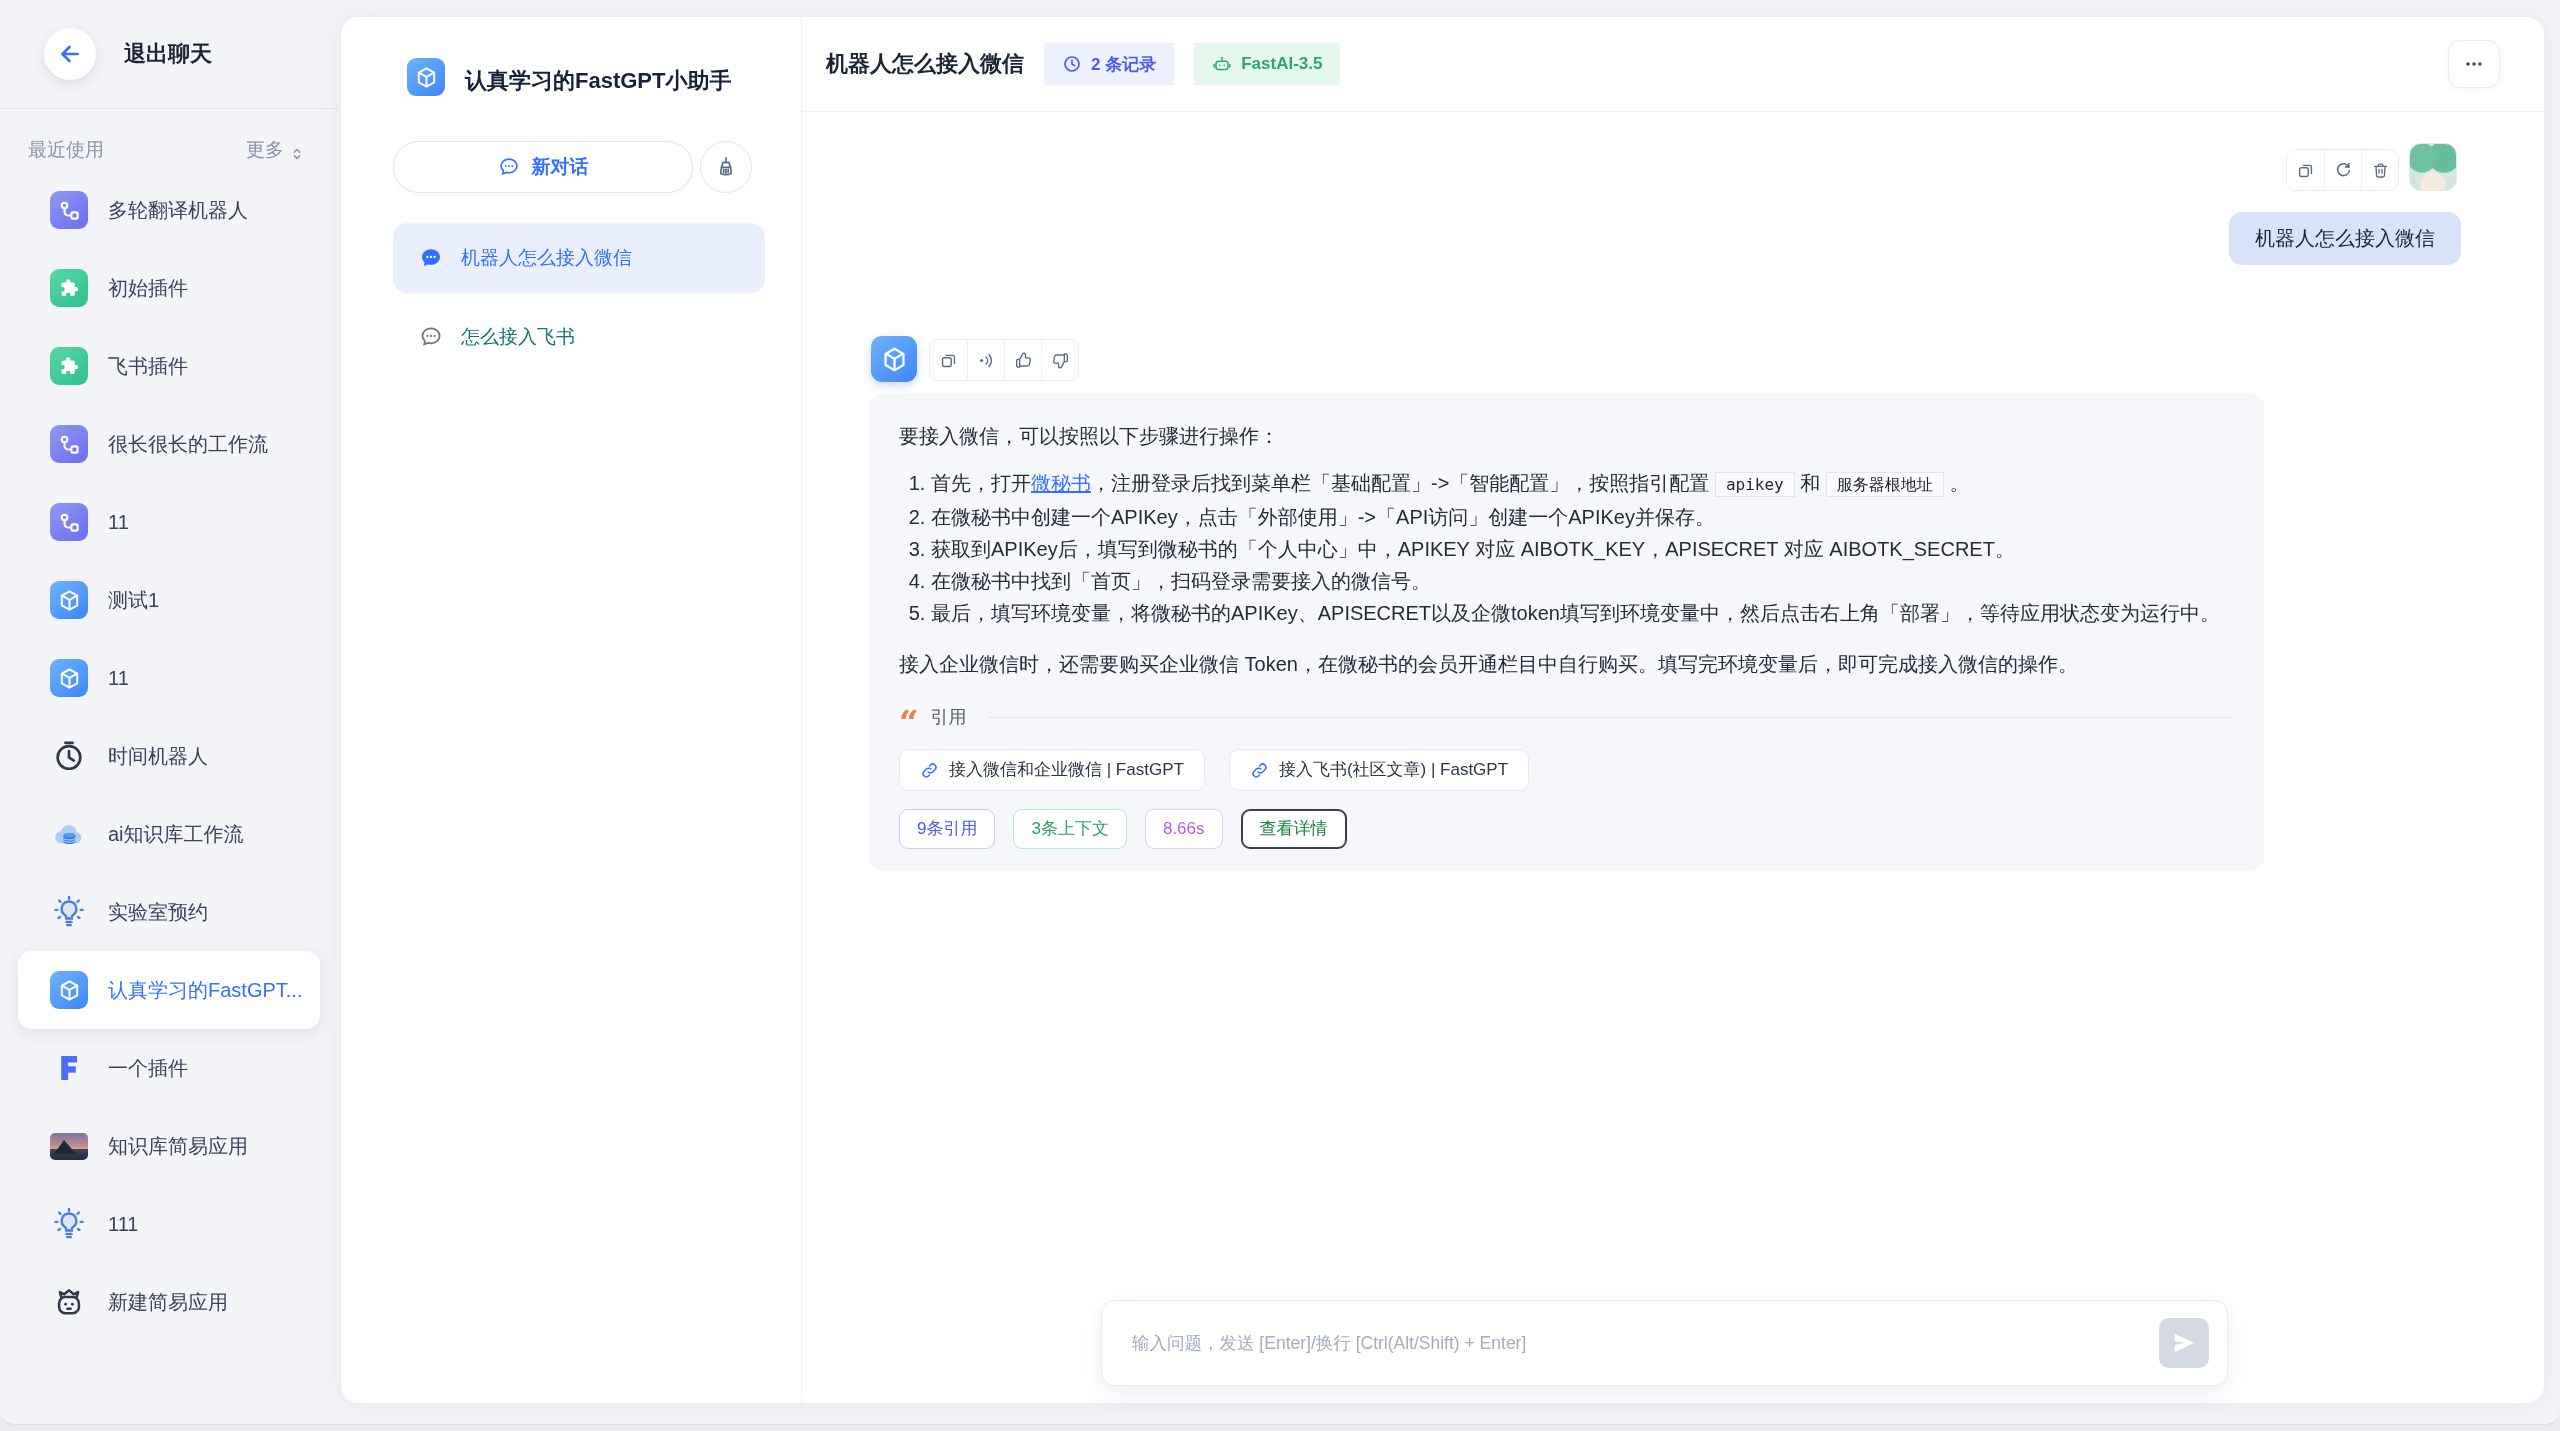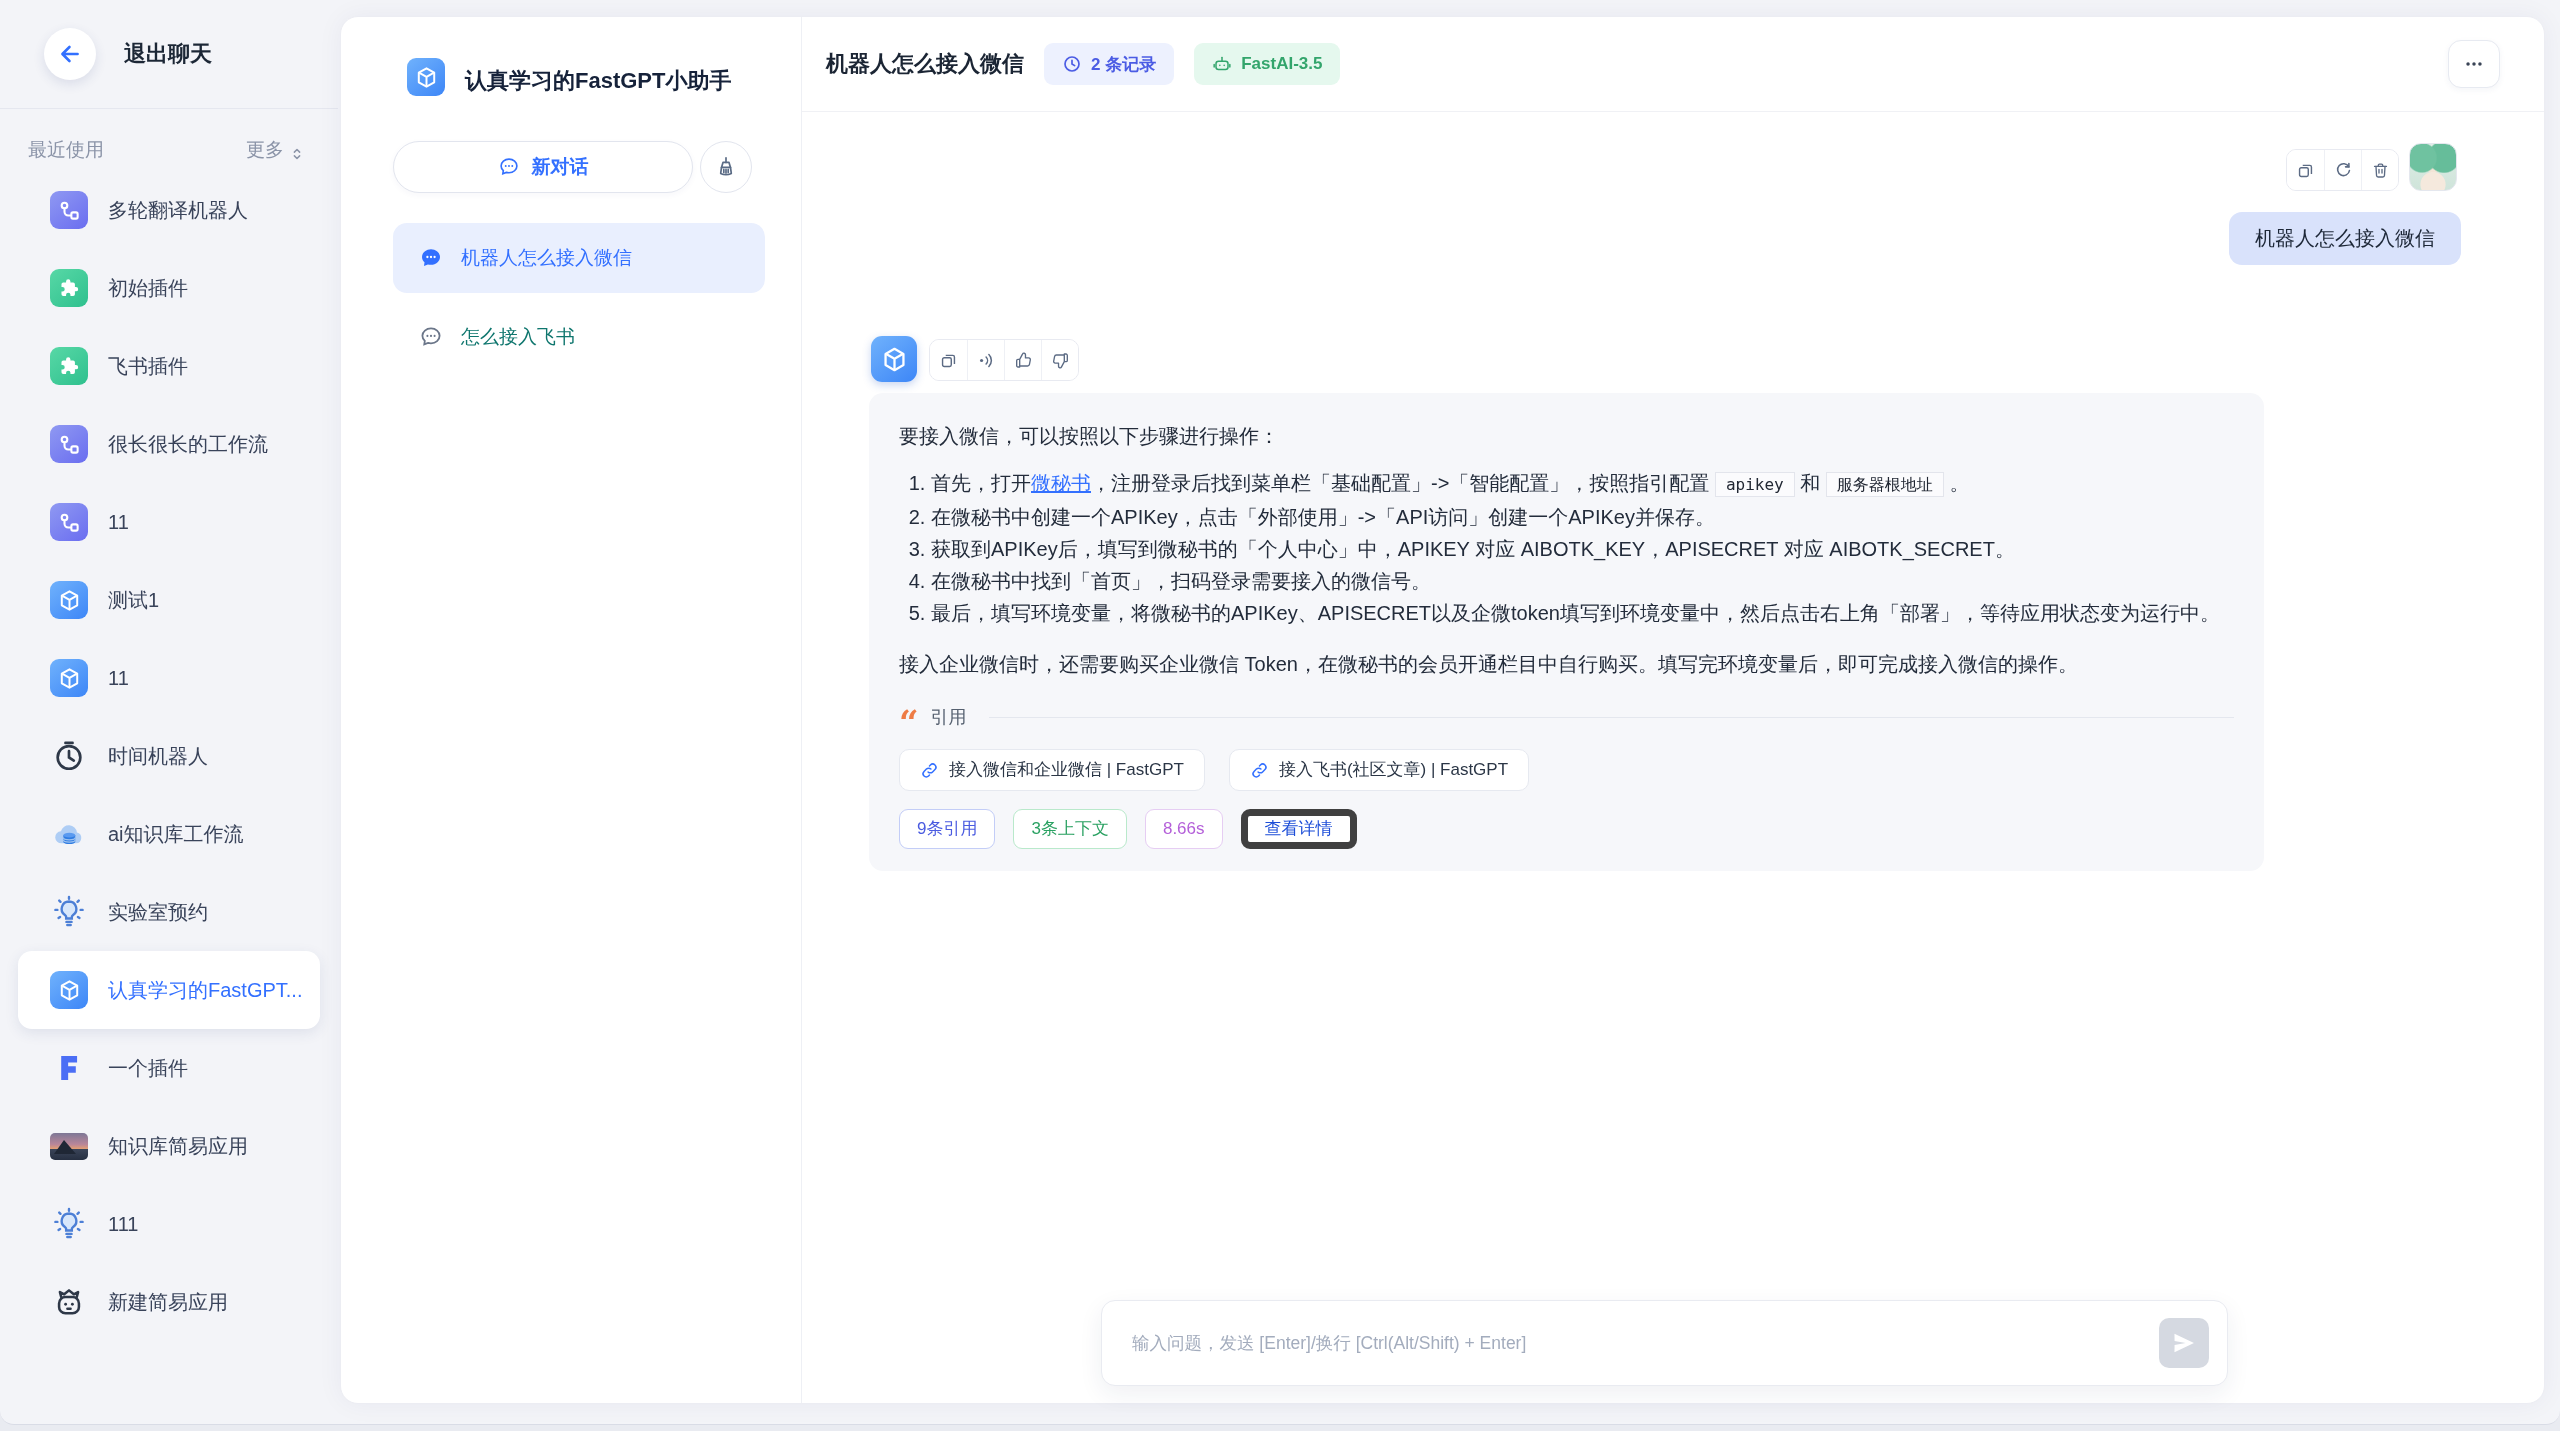--- a/index.html
+++ b/index.html
@@ -53,21 +53,21 @@
   .p-history { position:absolute; left:52px; top:206px; width:372px; }
   .h-item { height:70px; border-radius:14px; display:flex; align-items:center; gap:18px; padding-left:26px; margin-bottom:9px; cursor:pointer; color:#0f766e; font-size:19px; }
   .h-item svg { width:24px; height:24px; flex:0 0 24px; color:#6b7689; }
   .h-item.active { background:#e9effe; color:#3370ff; font-weight:500; }
   .h-item.active svg { color:#3370ff; }
 
   
   .chat { position:absolute; left:460px; top:0; right:0; bottom:0; border-left:1.5px solid #eef0f5; }
   .c-head { height:95px; border-bottom:1.5px solid #f0f1f5; display:flex; align-items:center; padding:0 44px 0 24px; gap:20px; }
   .c-title { font-size:22px; font-weight:700; color:#1b2534; }
-  .badge { height:42px; border-radius:9px; display:flex; align-items:center; gap:9px; padding:0 18px; font-size:17px; font-weight:600; }
+  .badge { height:42px; border-radius:0; display:flex; align-items:center; gap:9px; padding:0 18px; font-size:17px; font-weight:600; }
   .badge svg { width:20px; height:20px; }
   .badge.records { background:#edf1fe; color:#4b5ce4; }
   .badge.model { background:#e5f8ee; color:#33a56c; }
   .spacer { flex:1; }
   .more-btn { width:52px; height:48px; background:#fff; border:1.5px solid #e7eaf1; border-radius:13px; box-shadow:0 2px 6px rgba(40,60,120,.05); display:flex; align-items:center; justify-content:center; color:#3a4456; cursor:pointer; }
   .more-btn svg { width:22px; height:22px; }
 
   .tb { position:absolute; display:flex; background:#fff; border:1px solid #e8eaf1; border-radius:10px; overflow:hidden; }
   .tb button { width:37px; height:40px; background:#fff; border:none; border-left:1px solid #eef0f5; display:flex; align-items:center; justify-content:center; color:#5c6b84; cursor:pointer; }
   .tb button:first-child { border-left:none; }
@@ -98,21 +98,21 @@
   .quote-label { font-size:18px; color:#55606f; }
   .q-div { flex:1; border-top:1px solid #e4e7ee; margin-left:10px; }
   .chips { display:flex; gap:24px; margin-top:15px; }
   .chip { height:42px; background:#fff; border:1px solid #e6e9f0; border-radius:10px; display:flex; align-items:center; gap:10px; padding:0 20px; font-size:17px; color:#2b3646; cursor:pointer; }
   .chip svg { width:19px; height:19px; color:#3370ff; }
   .metrics { display:flex; gap:18px; margin-top:18px; }
   .mpill { height:40px; border-radius:9px; background:#fff; display:flex; align-items:center; padding:0 17px; font-size:17px; cursor:pointer; }
   .m-blue { border:1px solid #c3cdf7; color:#4a5be0; }
   .m-green { border:1px solid #b9e9cb; color:#2aa162; }
   .m-purple { border:1px solid #e6cdf3; color:#b45fd9; }
-  .m-gray { border:7px solid #404040; color:#1d4ed8; }
+  .m-gray { border:2px solid #404040; color:#15803d; }
 
   .input-box { position:absolute; left:299px; top:1283px; width:1127px; height:86px; background:#fff; border:1.5px solid #e9ebf1; border-radius:14px; box-shadow:0 8px 24px rgba(30,40,80,.07); display:flex; align-items:center; padding:0 18px 0 30px; }
   .input-box input { flex:1; border:none; outline:none; font-size:17.5px; color:#2a3444; font-family:inherit; background:transparent; }
   .input-box input::placeholder { color:#a3acbd; }
   .send-btn { width:50px; height:50px; border:none; border-radius:10px; background:#d5d9e1; color:#fff; display:flex; align-items:center; justify-content:center; cursor:pointer; }
   .send-btn svg { width:26px; height:26px; }
 </style>
 </head>
 <body>
 

